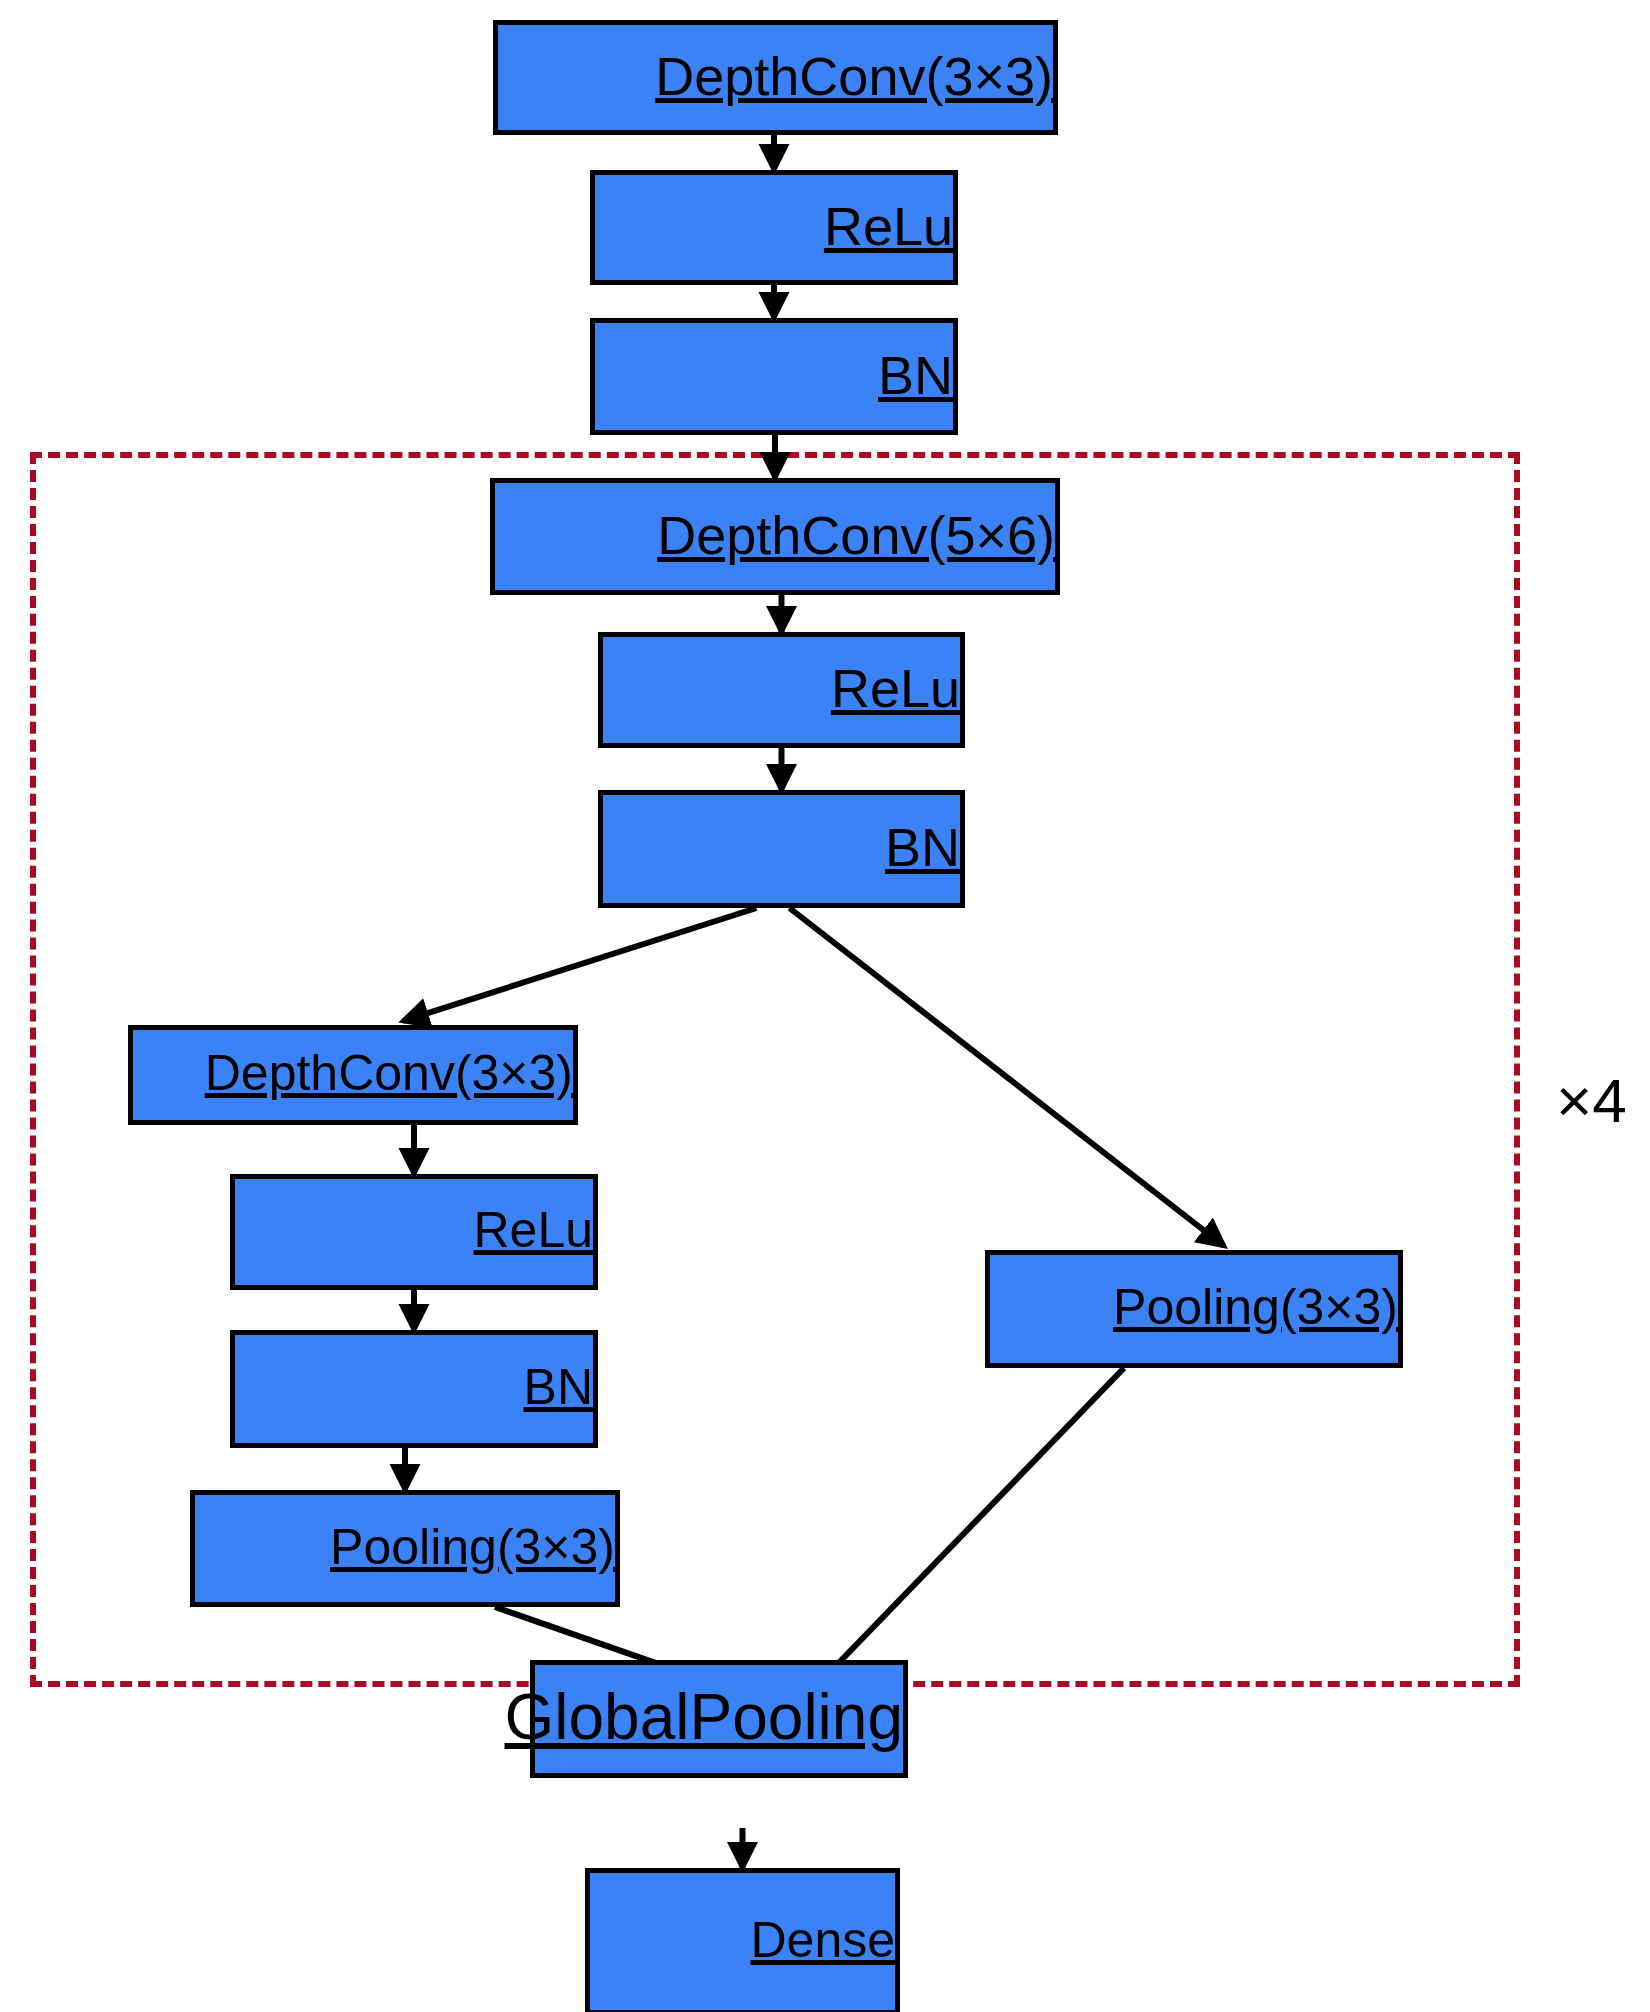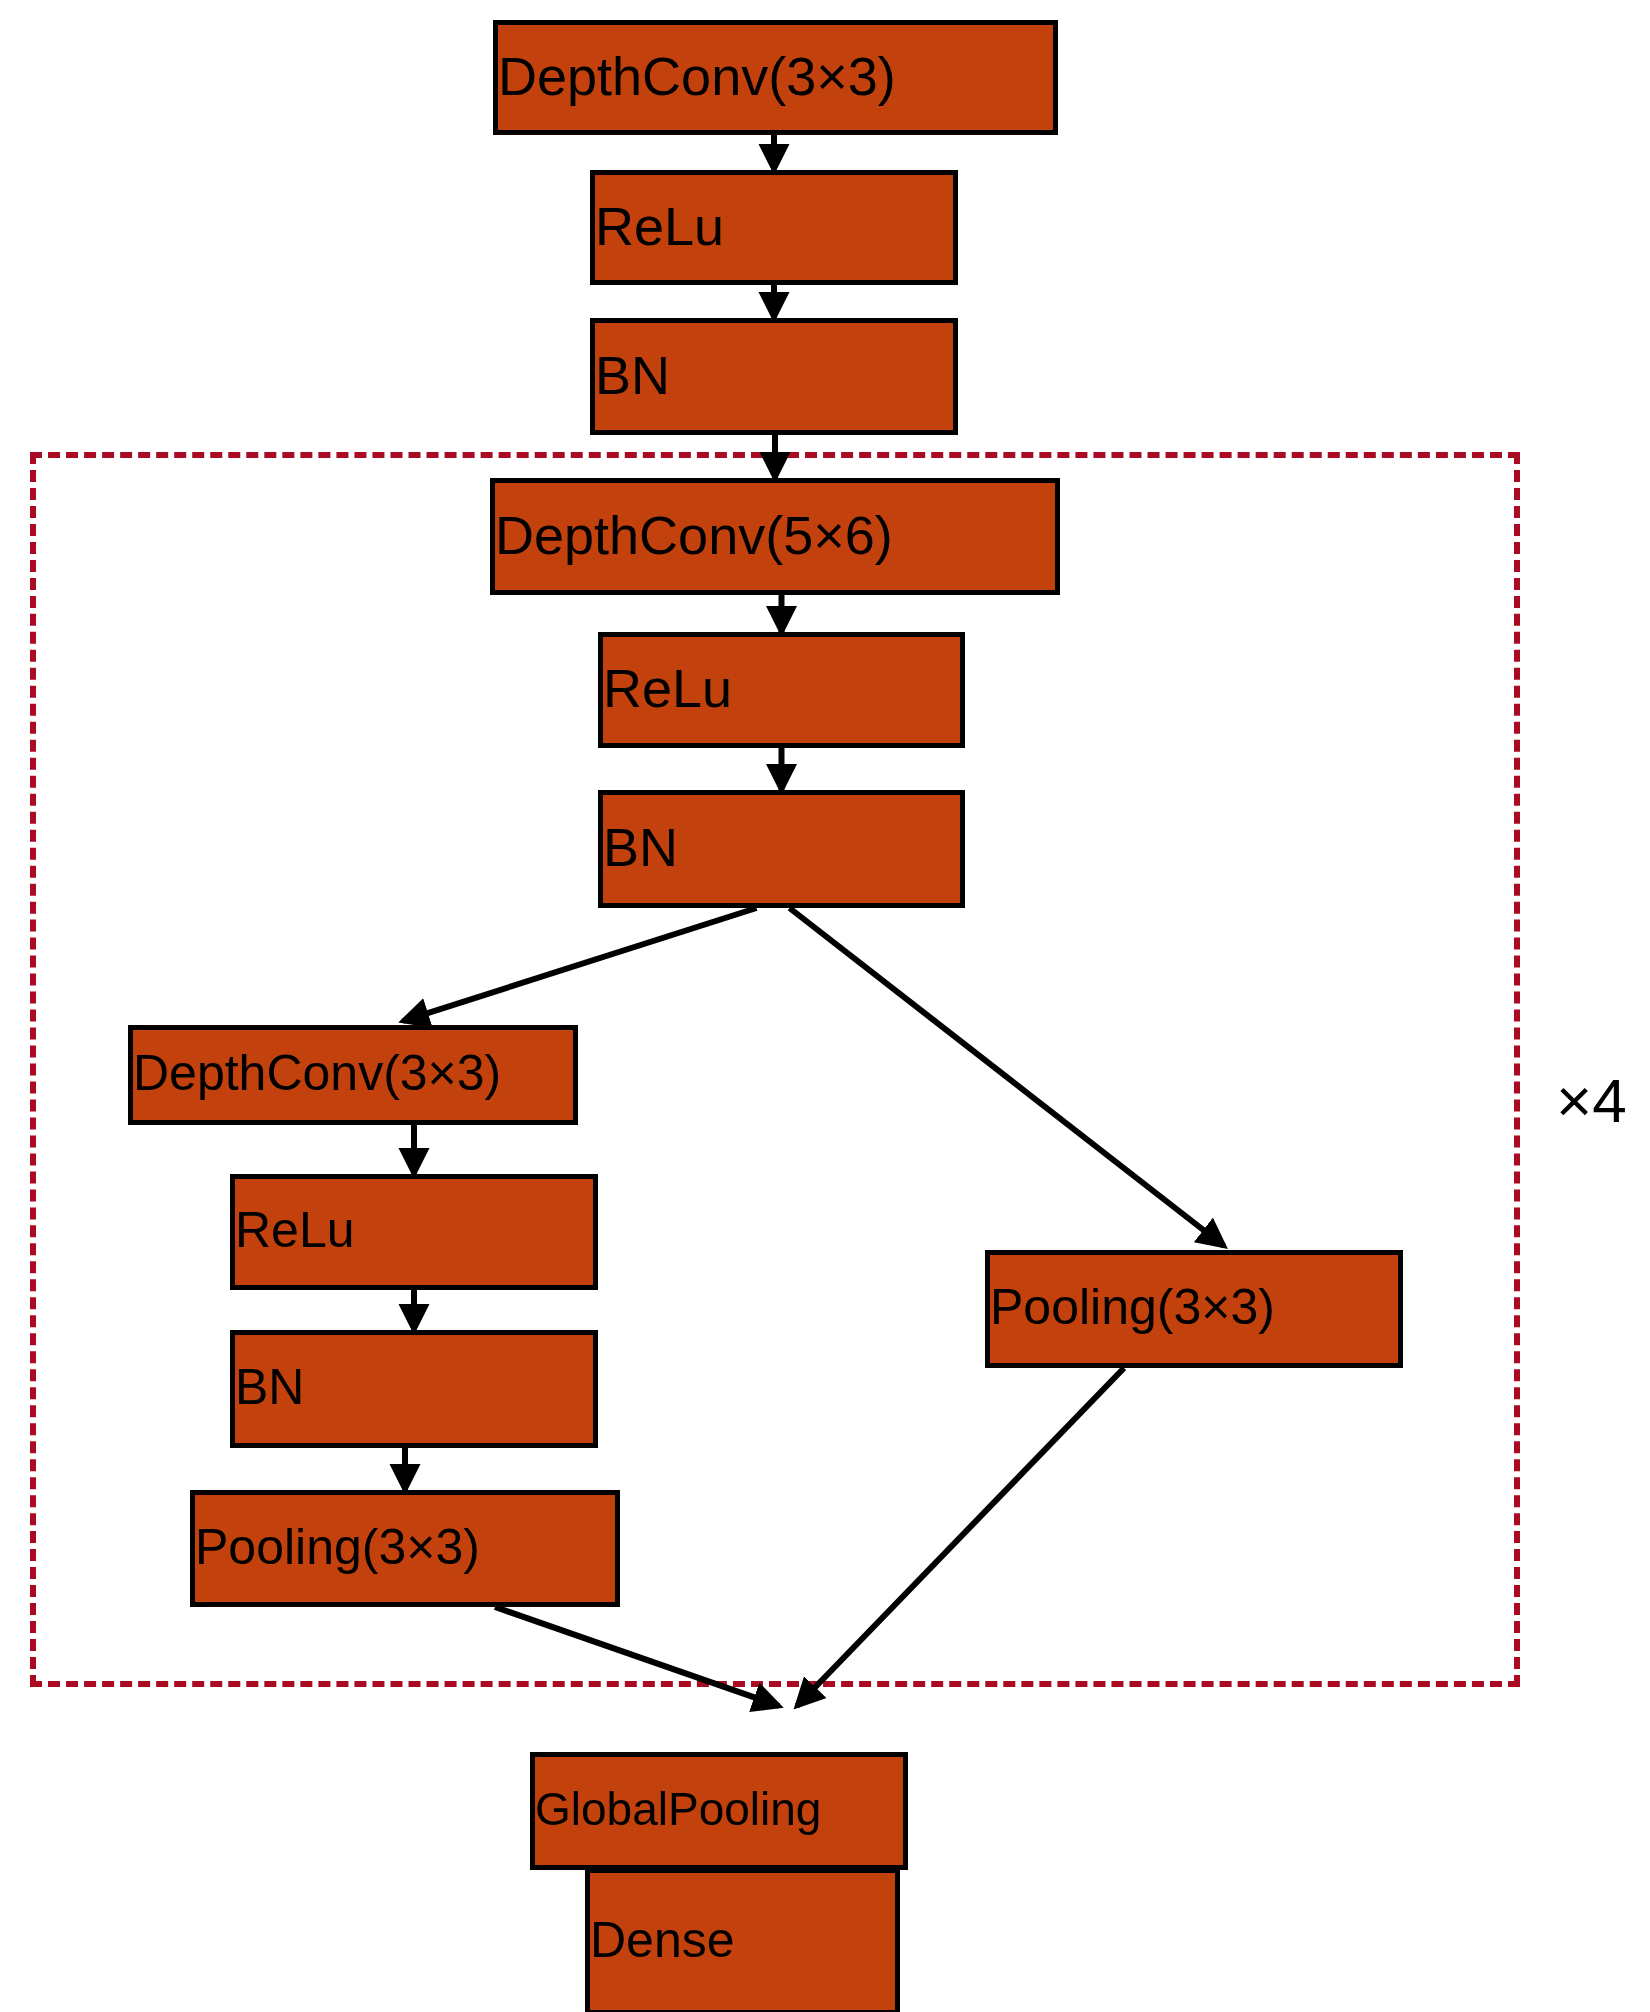--- a/index.html
+++ b/index.html
@@ -11,29 +11,30 @@
     position: relative;
     width: 1650px;
     height: 2012px;
     background: #ffffff;
     overflow: hidden;
     font-family: "Liberation Sans", sans-serif;
   }
   .node {
     position: absolute;
     box-sizing: border-box;
-    background: #c2410c;
+    background: #3b82f6;
     border: 5px solid #000000;
     display: flex;
     align-items: center;
-    justify-content: flex-start;
+    justify-content: flex-end;
     color: #000000;
     line-height: 1;
     white-space: nowrap;
     z-index: 3;
+    text-decoration: underline;
   }
   .node span {
     display: block;
     transform: translateY(-2px);
   }
   .repeat-frame {
     position: absolute;
     box-sizing: border-box;
     border: 6px dashed #AA0A22;
     background: transparent;
@@ -114,21 +115,21 @@
       </div>
       <div class="node" style="left: 230px; top: 1330px; width: 368px; height: 118px; font-size: 50px; border-color: rgb(0, 0, 0);">
         <span>BN</span>
       </div>
       <div class="node" style="left: 190px; top: 1490px; width: 430px; height: 117px; font-size: 50px; border-color: rgb(0, 0, 0);">
         <span>Pooling(3×3)</span>
       </div>
       <div class="node" style="left: 985px; top: 1250px; width: 418px; height: 118px; font-size: 50px; border-color: rgb(0, 0, 0);">
         <span>Pooling(3×3)</span>
       </div>
-      <div class="node" style="left: 530px; top: 1752px; width: 378px; height: 118px; font-size: 46px; border-color: rgb(0, 0, 0);">
+      <div class="node" style="left: 530px; top: 1660px; width: 378px; height: 118px; font-size: 64px; border-color: rgb(0, 0, 0);">
         <span>GlobalPooling</span>
       </div>
       <div class="node" style="left: 585px; top: 1868px; width: 315px; height: 147px; font-size: 50px; border-color: rgb(0, 0, 0);">
         <span>Dense</span>
       </div>
     </div>
 
 </div>
 
 </body></html>

